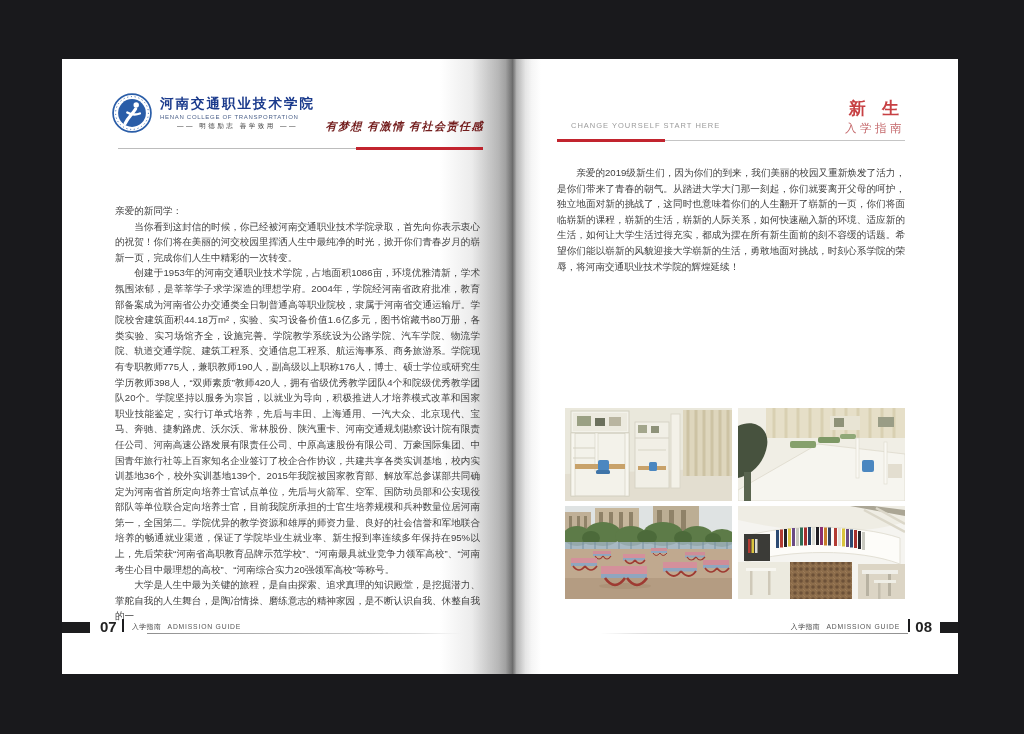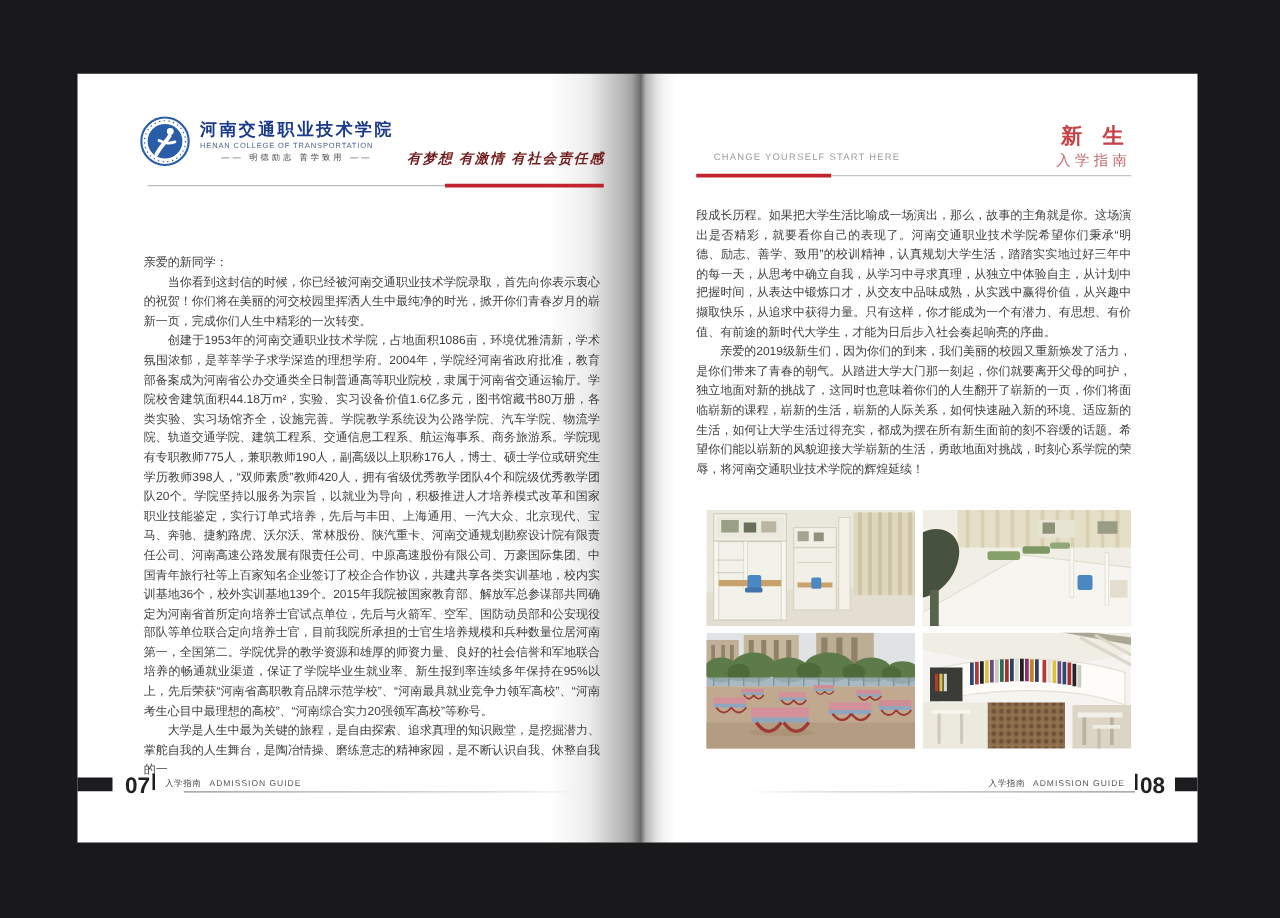--- a/index.html
+++ b/index.html
@@ -58,21 +58,21 @@
     position:absolute;left:53px;top:349px;width:340px;
     display:grid;grid-template-columns:167px 167px;grid-auto-rows:93px;gap:5px 6px;
   }
   .photo{width:167px;height:93px;overflow:hidden;}
   .photo svg{display:block;width:100%;height:100%;}
   
   .footer{position:absolute;bottom:38px;left:0;right:0;height:20px;}
   .footer .tab{position:absolute;background:#1c1c1e;height:11px;width:28px;top:6px;}
   .footer-leftpage .tab{left:0;}
   .footer-rightpage .tab{right:0;width:18px;}
-  .footer .pagenum{position:absolute;top:2px;font-size:18px;font-weight:bold;color:#222;}
+  .footer .pagenum{position:absolute;top:2px;font-size:15px;font-weight:bold;color:#222;}
   .footer-leftpage .pagenum{left:38px;}
   .footer-rightpage .pagenum{right:26px;}
   .footer .vbar{position:absolute;top:3px;width:2px;height:13px;background:#1c1c1e;}
   .footer-leftpage .vbar{left:60px;}
   .footer-rightpage .vbar{right:48px;}
   .footer .labels{position:absolute;top:6px;font-size:6.8px;color:#3c3c3c;letter-spacing:0.5px;white-space:nowrap;}
   .footer-leftpage .labels{left:70px;}
   .footer-rightpage .labels{right:58px;}
   .footer .labels .en{color:#555;margin-left:4px;letter-spacing:0.8px;}
   .footer .hline{position:absolute;top:17px;height:1px;}
@@ -142,21 +142,20 @@
       <span class="seg-red"></span>
       <span class="seg-gray"></span>
     </div>
 
     <div class="brand">
       <div class="brand-line1">新 生</div>
       <div class="brand-line2">入学指南</div>
     </div>
 
     <div class="body-text body-right">
-      <p class="no-indent">段成长历程。如果把大学生活比喻成一场演出，那么，故事的主角就是你。这场演出是否精彩，就要看你自己的表现了。河南交通职业技术学院希望你们秉承“明德、励志、善学、致用”的校训精神，认真规划大学生活，踏踏实实地过好三年中的每一天，从思考中确立自我，从学习中寻求真理，从独立中体验自主，从计划中把握时间，从表达中锻炼口才，从交友中品味成熟，从实践中赢得价值，从兴趣中撷取快乐，从追求中获得力量。只有这样，你才能成为一个有潜力、有思想、有价值、有前途的新时代大学生，才能为日后步入社会奏起响亮的序曲。</p>
       <p>亲爱的2019级新生们，因为你们的到来，我们美丽的校园又重新焕发了活力，是你们带来了青春的朝气。从踏进大学大门那一刻起，你们就要离开父母的呵护，独立地面对新的挑战了，这同时也意味着你们的人生翻开了崭新的一页，你们将面临崭新的课程，崭新的生活，崭新的人际关系，如何快速融入新的环境、适应新的生活，如何让大学生活过得充实，都成为摆在所有新生面前的刻不容缓的话题。希望你们能以崭新的风貌迎接大学崭新的生活，勇敢地面对挑战，时刻心系学院的荣辱，将河南交通职业技术学院的辉煌延续！</p>
     </div>
 
     <div class="photo-grid">
 
       <div class="photo">
         <svg viewBox="0 0 167 93">
           <rect width="167" height="93" fill="#eae8dc"></rect>
           <polygon points="0,66 167,60 167,93 0,93" fill="#e3ded0"></polygon>
           <rect x="118" y="2" width="49" height="66" fill="#ded6bd"></rect>

